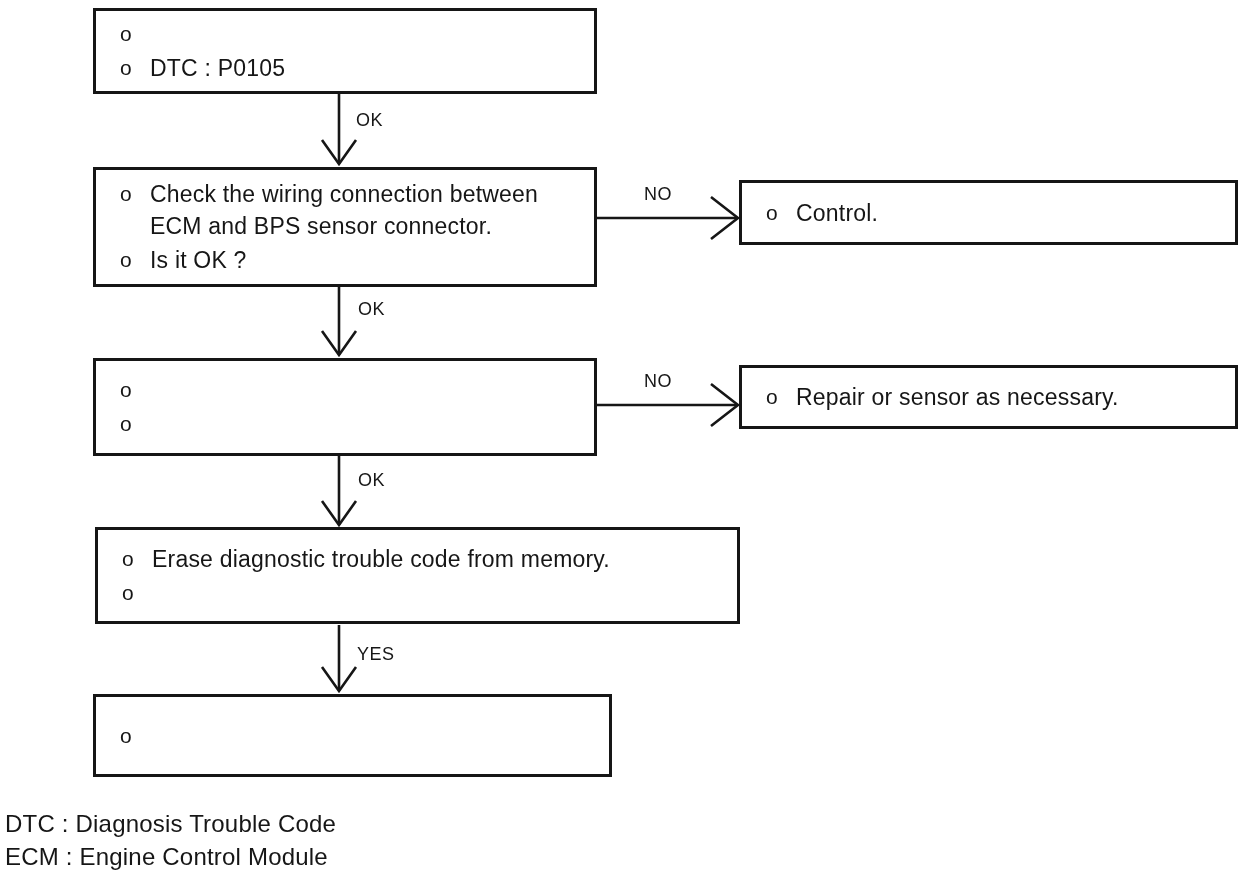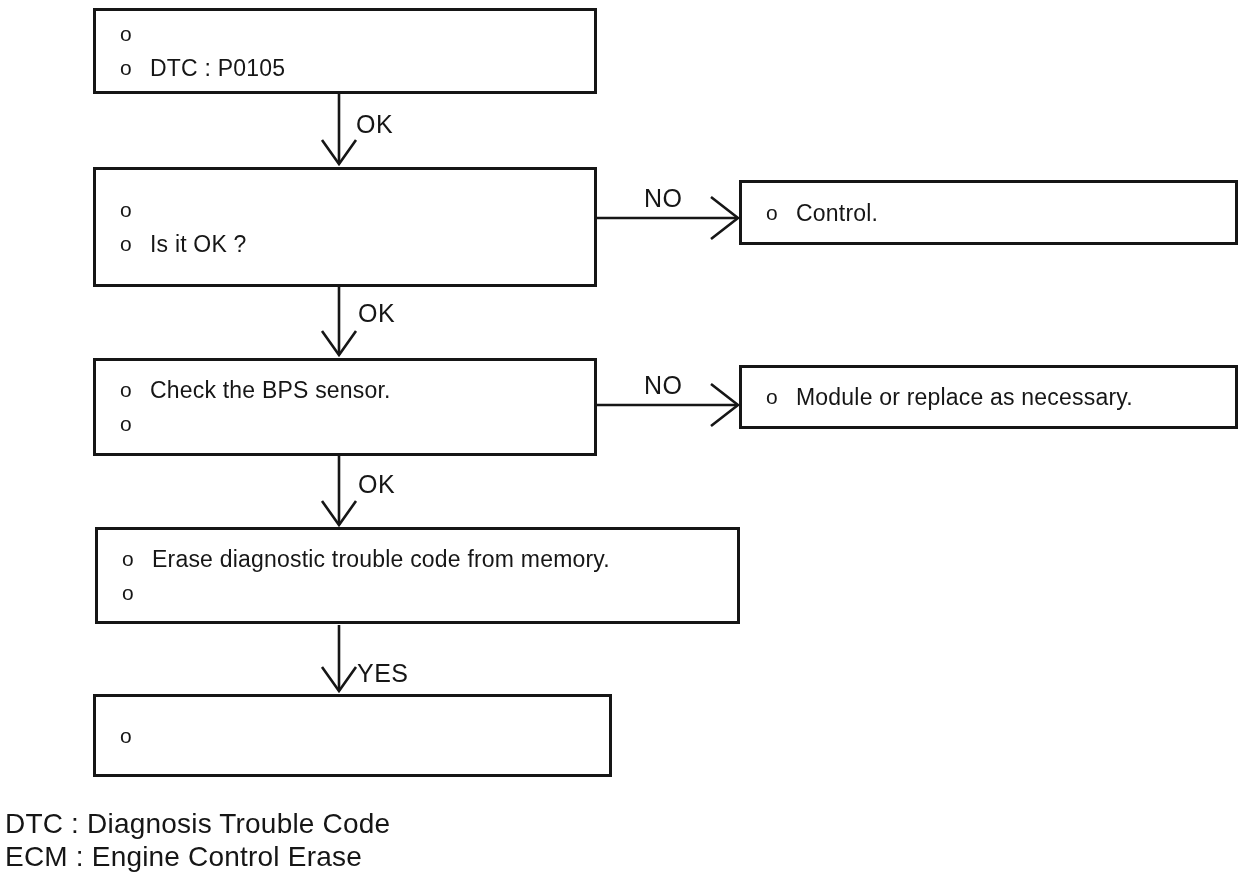--- a/index.html
+++ b/index.html
@@ -43,29 +43,29 @@
   .bullet-line { display: flex; align-items: flex-start; }
   .bullet-line + .bullet-line { margin-top: 2px; }
   .bullet {
     width: 30px;
     flex: 0 0 30px;
     font-size: 21px;
   }
   .txt span { display: block; }
   .edge-label {
     position: absolute;
-    font-size: 25px;
+    font-size: 18px;
     letter-spacing: 0.5px;
     white-space: nowrap;
   }
   .legend {
     position: absolute;
     left: 5px;
     top: 807px;
-    font-size: 28px;
+    font-size: 24px;
     line-height: 33px;
     letter-spacing: 0.2px;
   }
 </style>
 </head>
 <body>
 
 <div class="stage">
 
   <svg class="wires" viewBox="0 0 1248 876" aria-hidden="true">
@@ -109,20 +109,24 @@
       <span class="bullet">o</span>
       <span class="txt">DTC : P0105</span>
     </div>
   </div>
 
   <div class="edge-label" style="left:356px; top:110px;">OK</div>
 
   <div class="node" style="left:93px; top:167px; width:504px; height:120px;">
     <div class="bullet-line">
       <span class="bullet">o</span>
+      <span class="txt">
+        <span>Check the wiring connection between</span>
+        <span>ECM and BPS sensor connector.</span>
+      </span>
     </div>
     <div class="bullet-line">
       <span class="bullet">o</span>
       <span class="txt">Is it OK ?</span>
     </div>
   </div>
 
   <div class="edge-label" style="left:644px; top:184px;">NO</div>
 
   <div class="node" style="left:739px; top:180px; width:499px; height:65px;">
@@ -130,54 +134,53 @@
       <span class="bullet">o</span>
       <span class="txt">Control.</span>
     </div>
   </div>
 
   <div class="edge-label" style="left:358px; top:299px;">OK</div>
 
   <div class="node" style="left:93px; top:358px; width:504px; height:98px;">
     <div class="bullet-line">
       <span class="bullet">o</span>
-      <span class="txt">Check the BPS sensor.</span>
     </div>
     <div class="bullet-line">
       <span class="bullet">o</span>
     </div>
   </div>
 
   <div class="edge-label" style="left:644px; top:371px;">NO</div>
 
   <div class="node" style="left:739px; top:365px; width:499px; height:64px;">
     <div class="bullet-line">
       <span class="bullet">o</span>
-      <span class="txt">Module or replace as necessary.</span>
+      <span class="txt">Repair or sensor as necessary.</span>
     </div>
   </div>
 
   <div class="edge-label" style="left:358px; top:470px;">OK</div>
 
   <div class="node" style="left:95px; top:527px; width:645px; height:97px;">
     <div class="bullet-line">
       <span class="bullet">o</span>
       <span class="txt">Erase diagnostic trouble code from memory.</span>
     </div>
     <div class="bullet-line">
       <span class="bullet">o</span>
     </div>
   </div>
 
-  <div class="edge-label" style="left:357px; top:659px;">YES</div>
+  <div class="edge-label" style="left:357px; top:644px;">YES</div>
 
   <div class="node" style="left:93px; top:694px; width:519px; height:83px;">
     <div class="bullet-line">
       <span class="bullet">o</span>
     </div>
   </div>
 
   <div class="legend">
     <div>DTC : Diagnosis Trouble Code</div>
-    <div>ECM : Engine Control Erase</div>
+    <div>ECM : Engine Control Module</div>
   </div>
 
 </div>
 
 </body></html>

